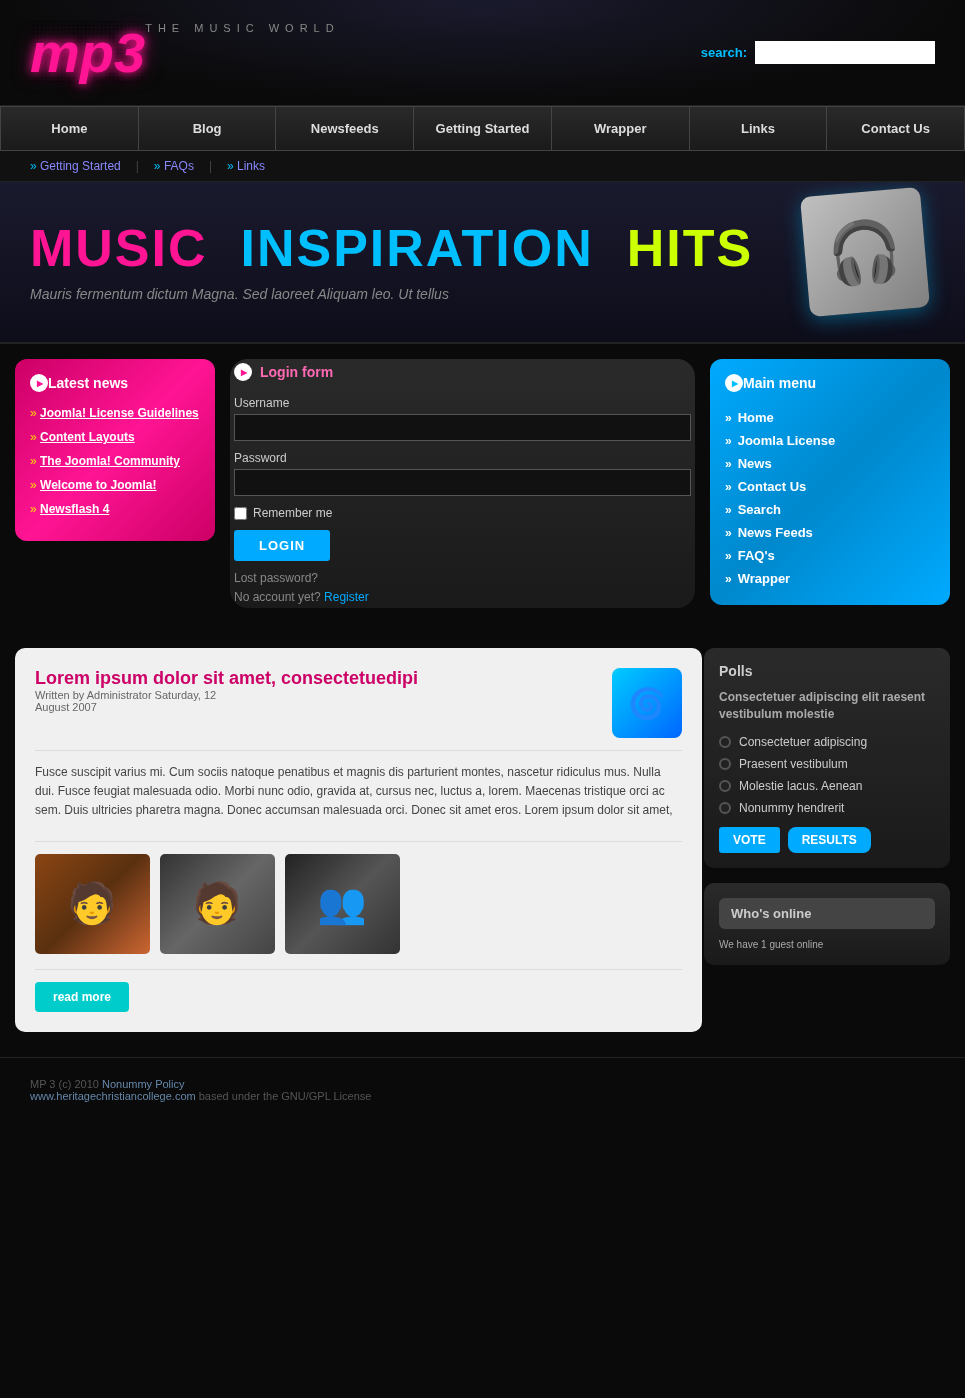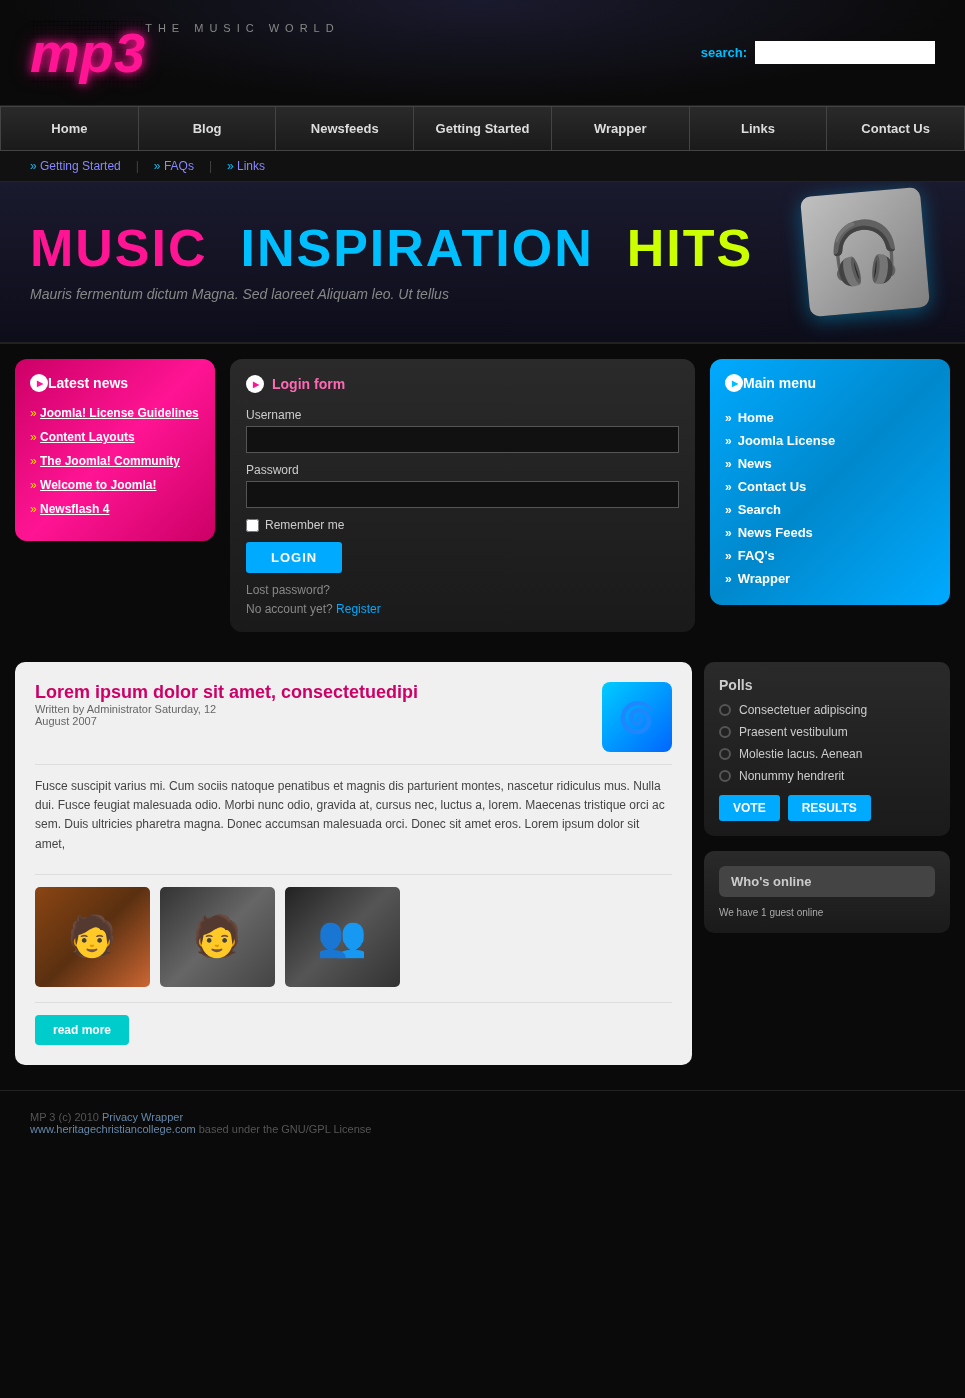--- a/index.html
+++ b/index.html
@@ -194,23 +194,23 @@
       font-weight: bold;
     }
 
     
     .center-col {
       flex: 1;
       min-width: 0;
     }
     .login-panel {
       background: linear-gradient(to bottom, #2a2a2a, #1a1a1a);
-      border-radius: 12px;
-      padding: 16px;
-      margin-bottom: 15px;
+      border-radius: 18px;
+      padding: 4px;
+      margin-bottom: 25px;
     }
     .login-title {
       color: #ff69b4;
       display: flex;
       align-items: center;
       gap: 8px;
       margin-bottom: 15px;
       font-size: 14px;
       font-weight: bold;
     }
@@ -426,21 +426,21 @@
       border-radius: 3px;
     }
     .results-btn {
       background: #00aaff;
       color: #fff;
       border: none;
       padding: 6px 14px;
       font-size: 12px;
       font-weight: bold;
       cursor: pointer;
-      border-radius: 3px;
+      border-radius: 8px;
     }
     .online-panel {
       background: linear-gradient(to bottom, #2a2a2a, #1a1a1a);
       border-radius: 10px;
       padding: 15px;
       margin-bottom: 15px;
     }
     .online-title {
       background: #444;
       border-radius: 6px;
@@ -641,21 +641,21 @@
       <a href="#" class="main-menu-item">Contact Us</a>
       <a href="#" class="main-menu-item">Search</a>
       <a href="#" class="main-menu-item">News Feeds</a>
       <a href="#" class="main-menu-item">FAQ's</a>
       <a href="#" class="main-menu-item">Wrapper</a>
     </div>
   </div>
 
 </div>
 
-<div style="display:flex; gap:12px; padding: 0 15px 15px 15px; align-items:flex-start;">
+<div style="display:flex; gap:2px; padding: 0 15px 15px 15px; align-items:flex-start;">
 
   <div style="flex:1; min-width:0;">
     <div class="article-panel">
       <div style="display:flex; align-items:flex-start; justify-content:space-between;">
         <div>
           <div class="article-title">
             <a href="#">Lorem ipsum dolor sit amet, consectetuedipi</a>
           </div>
           <div class="article-meta">
             <span>Written by Administrator Saturday, 12</span><br>
@@ -680,20 +680,21 @@
       </div>
       <hr class="article-divider">
       <button class="read-more-btn">read more</button>
     </div>
   </div>
 
   <div style="width:246px; flex-shrink:0;">
 
     <div class="polls-panel">
       <div class="polls-title">Polls</div>
+      <p class="polls-question">Consectetuer adipiscing elit raesent vestibulum molestie</p>
       <div class="poll-option">
         <div class="poll-radio"></div>
         <span>Consectetuer adipiscing</span>
       </div>
       <div class="poll-option">
         <div class="poll-radio"></div>
         <span>Praesent vestibulum</span>
       </div>
       <div class="poll-option">
         <div class="poll-radio"></div>
@@ -713,19 +714,19 @@
       <div class="online-title">Who's online</div>
       <p class="online-text">We have 1 guest online</p>
     </div>
 
   </div>
 </div>
 
 <div id="footer">
   <div class="footer-text">
     <span>MP 3 (c) 2010</span>
-    <a href="#">Privacy Wrapper</a>
+    <a href="#">Nonummy Policy</a>
   </div>
   <div class="footer-text">
     <a href="#">www.heritagechristiancollege.com</a>
     <span> based under the GNU/GPL License</span>
   </div>
 </div>
 
 </body></html>

